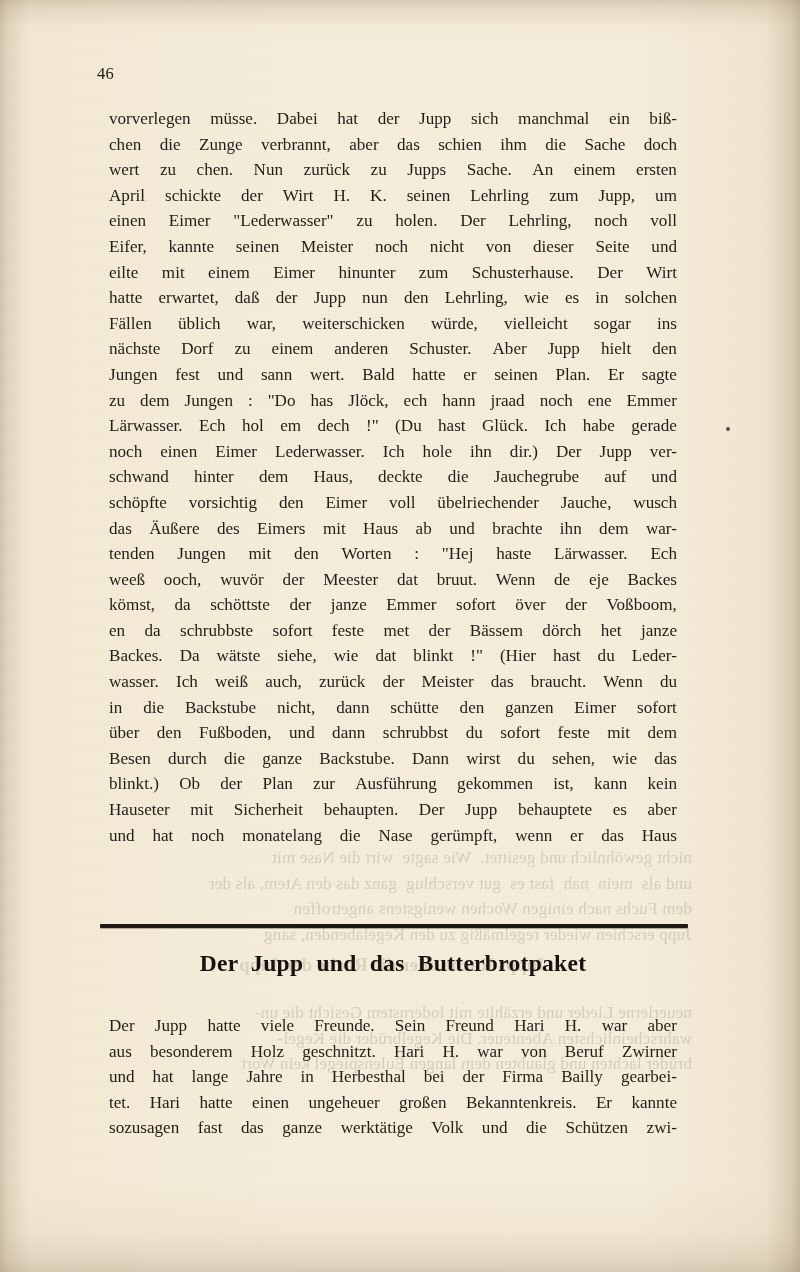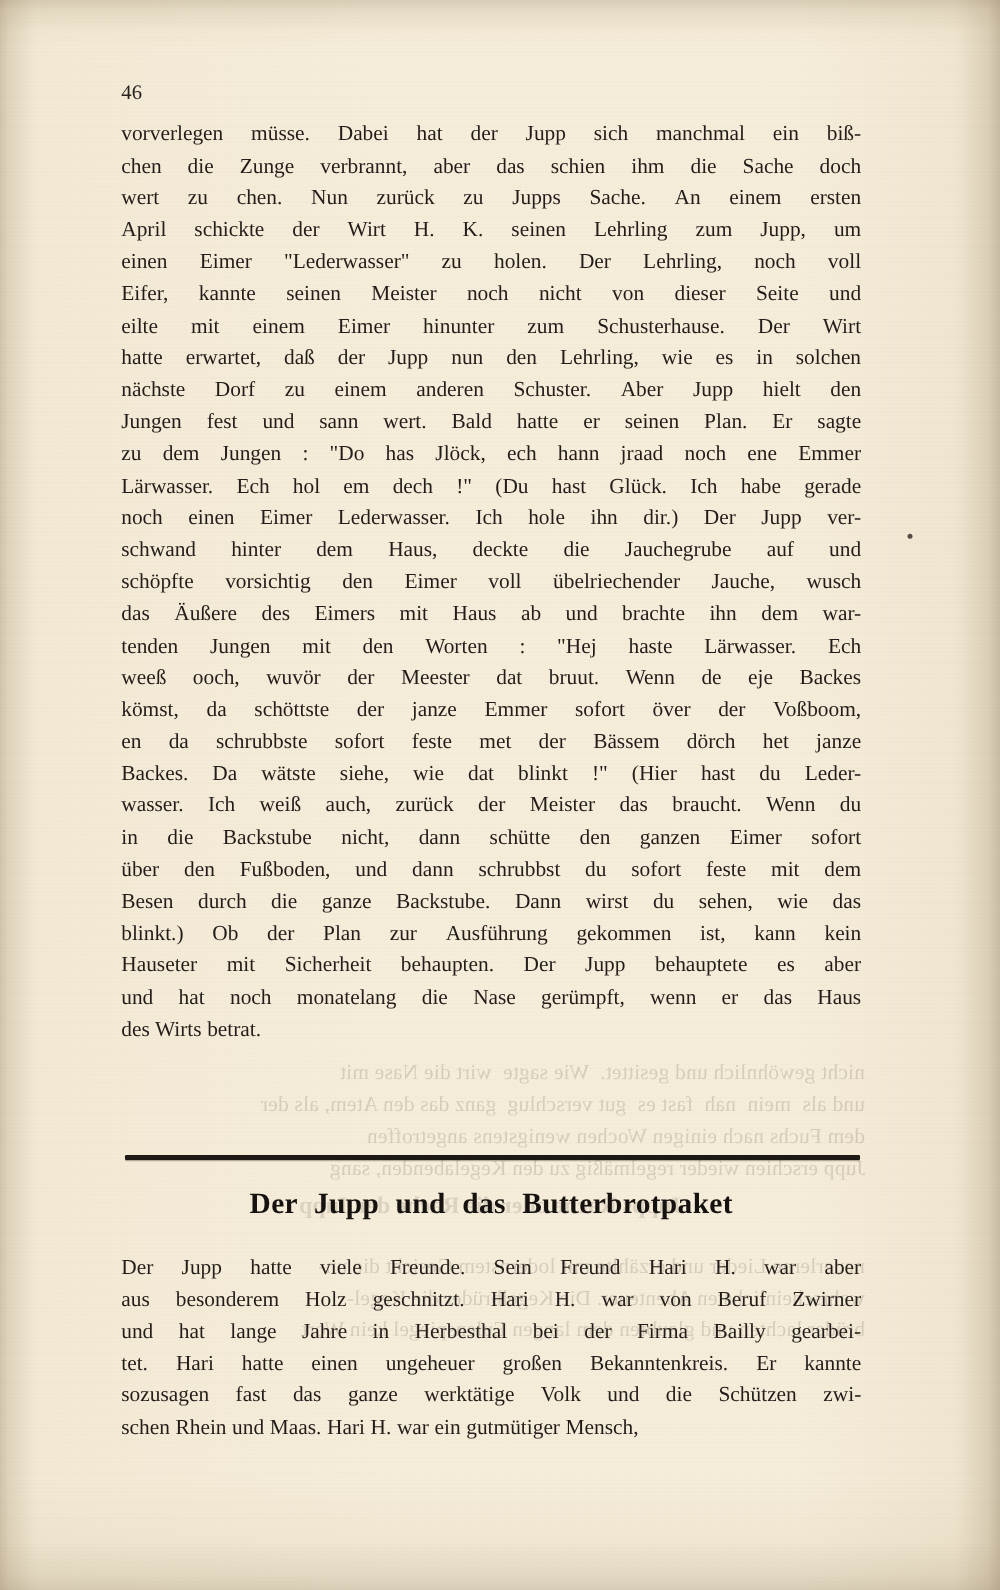--- a/index.html
+++ b/index.html
@@ -55,21 +55,21 @@
     top: 94px;
     font-size: 17.1px;
     line-height: 25.6px;
     color: #221d19;
     text-align: justify;
     text-justify: inter-word;
     -webkit-hyphens: none;
     hyphens: none;
     word-spacing: .2px;
   }
-  .body-copy p { margin: 0; }
+  .body-copy p { margin: 12px; }
 
   
   .ln {
     display: block;
     white-space: pre;
   }
   .ln.j {
     display: flex;
     justify-content: space-between;
     white-space: normal;
@@ -293,20 +293,30 @@
           <span>daß</span>
           <span>der</span>
           <span>Jupp</span>
           <span>nun</span>
           <span>den</span>
           <span>Lehrling,</span>
           <span>wie</span>
           <span>es</span>
           <span>in</span>
           <span>solchen</span>
+        </span>
+        <span class="ln j">
+          <span>Fällen</span>
+          <span>üblich</span>
+          <span>war,</span>
+          <span>weiterschicken</span>
+          <span>würde,</span>
+          <span>vielleicht</span>
+          <span>sogar</span>
+          <span>ins</span>
         </span>
         <span class="ln j">
           <span>nächste</span>
           <span>Dorf</span>
           <span>zu</span>
           <span>einem</span>
           <span>anderen</span>
           <span>Schuster.</span>
           <span>Aber</span>
           <span>Jupp</span>
@@ -548,21 +558,20 @@
           <span>noch</span>
           <span>monatelang</span>
           <span>die</span>
           <span>Nase</span>
           <span>gerümpft,</span>
           <span>wenn</span>
           <span>er</span>
           <span>das</span>
           <span>Haus</span>
         </span>
-        <span class="ln">des Wirts betrat.</span>
       </p>
   </div>
 
   <div class="rule"></div>
 
   <div class="chapter-title">Der Jupp und das Butterbrotpaket</div>
 
   <div class="textblock body-copy second-copy">
     <p>
         <span class="ln j">
@@ -619,21 +628,20 @@
           <span>fast</span>
           <span>das</span>
           <span>ganze</span>
           <span>werktätige</span>
           <span>Volk</span>
           <span>und</span>
           <span>die</span>
           <span>Schützen</span>
           <span>zwi-</span>
         </span>
-        <span class="ln">schen Rhein und Maas. Hari H. war ein gutmütiger Mensch,</span>
       </p>
   </div>
 
   <div class="speck"></div>
 
   <div class="edge-shadow"></div>
   <div class="edge-shadow-left"></div>
   <div class="edge-shadow-top"></div>
   <div class="edge-shadow-bottom"></div>
 

